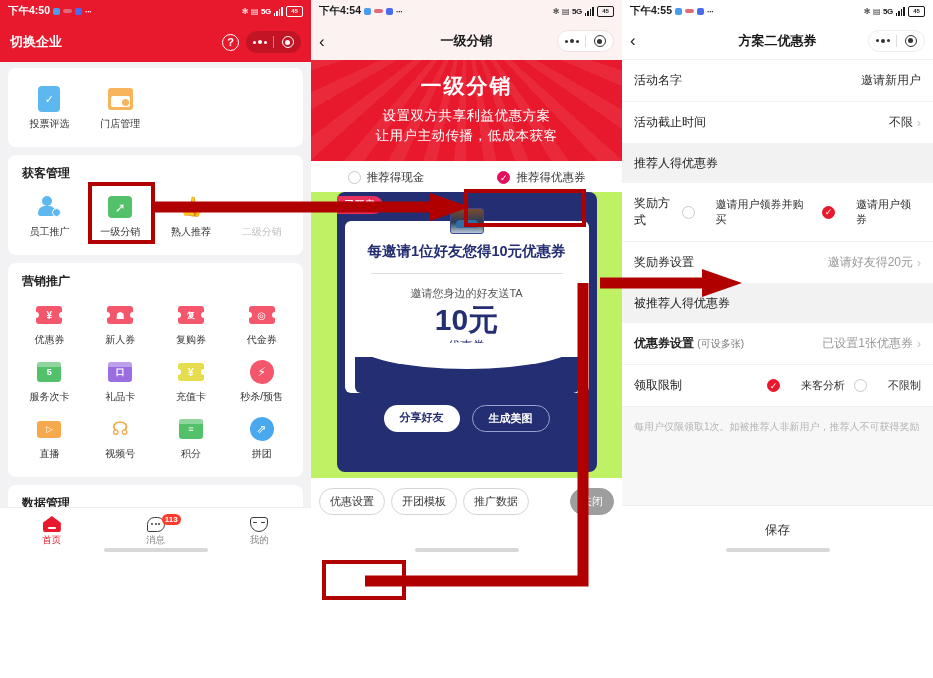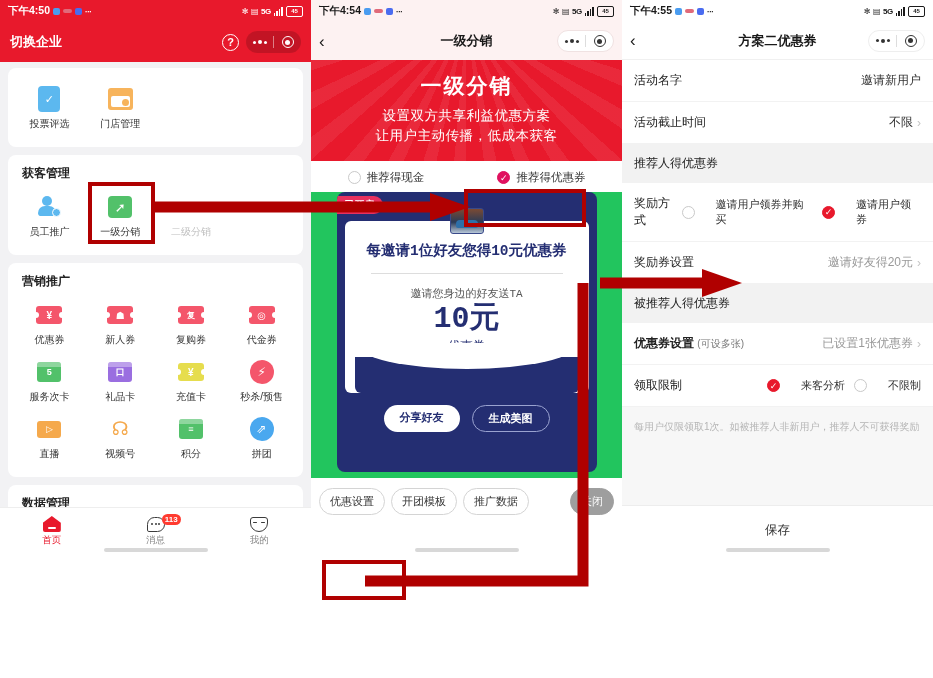--- a/index.html
+++ b/index.html
@@ -232,23 +232,22 @@
   .rb {
     width: 13px; height: 13px; border-radius: 50%;
     border: 1.4px solid #c9c9c9; display: block;
   }
   .rb.on {
     background: #e0115f; border-color: #e0115f;
     display: flex; align-items: center; justify-content: center;
     color: #fff; font-size: 9px;
   }
   .poster-wrap {
-    background: #22c55e; display: flex; justify-content: center;
+    background: #bef264; display: flex; justify-content: center;
     padding: 0 0 6px 0;
-    font-family: Liberation Mono, monospace;
   }
   .poster {
     width: 260px; background: #242e72; border-radius: 8px;
     position: relative; padding-top: 16px; overflow: hidden;
   }
   .poster-badge {
     position: absolute; top: 4px; left: 0; background: #e8315e;
     color: #fff; font-size: 10px; padding: 2px 8px;
     border-radius: 0 10px 10px 0; z-index: 3; font-weight: bold;
   }
@@ -448,20 +447,26 @@
                 <span style="position:absolute;right:0;bottom:1px;width:9px;height:9px;border-radius:50%;background:#5cb8ef;border:1.5px solid #fff"></span>
               </span>
             </div>
             <div class="glabel">员工推广</div>
           </div>
           <div class="gitem">
             <div class="gicon">
               <span style="width:24px;height:22px;background:#52c16a;border-radius:4px;display:flex;align-items:center;justify-content:center;color:#fff;font-size:13px">➚</span>
             </div>
             <div class="glabel">一级分销</div>
+          </div>
+          <div class="gitem">
+            <div class="gicon">
+              <span style="width:22px;height:20px;color:#f4738a;font-size:19px;line-height:20px">👍</span>
+            </div>
+            <div class="glabel">熟人推荐</div>
           </div>
           <div class="gitem">
             <div class="gicon">
               <span style="width:22px;height:20px;color:#e2e2e2;font-size:16px;line-height:20px">⚯</span>
             </div>
             <div class="glabel dim">二级分销</div>
           </div>
         </div>
       </div>
 

